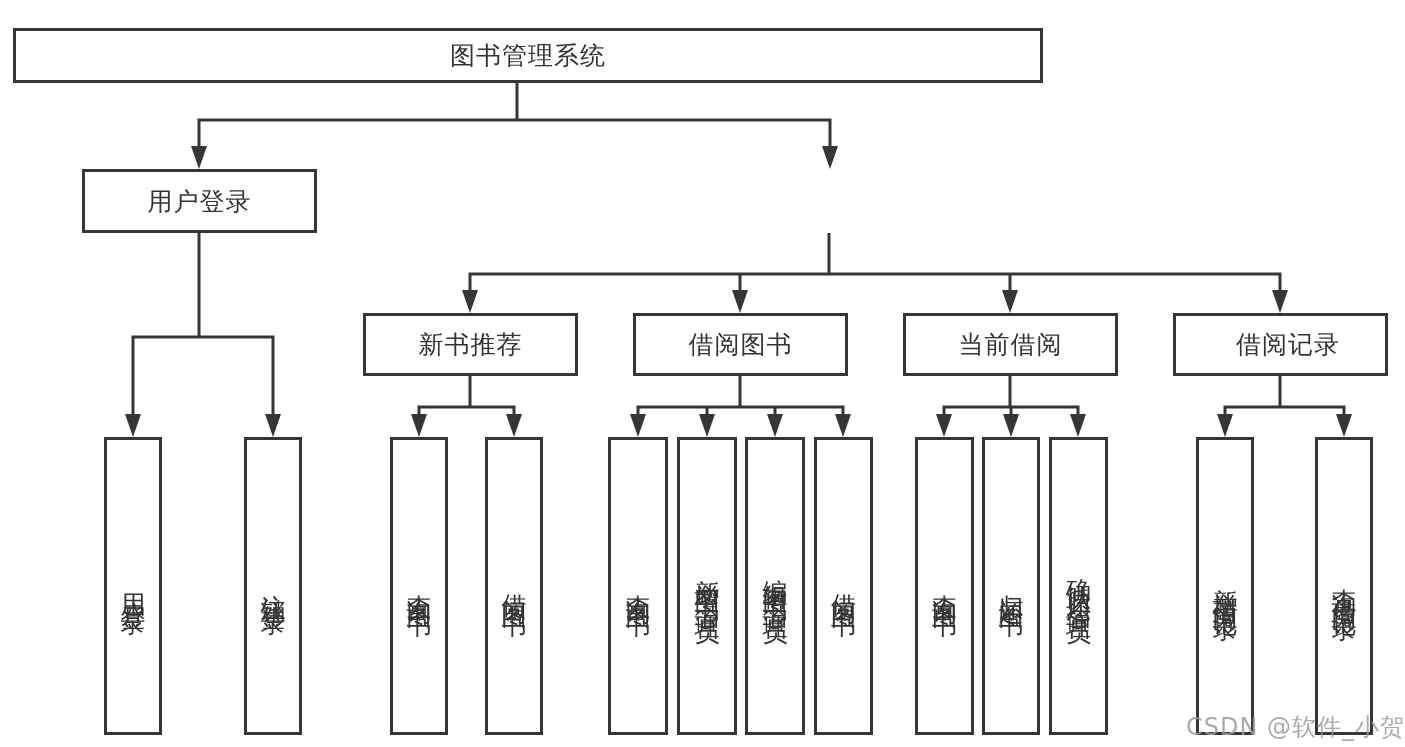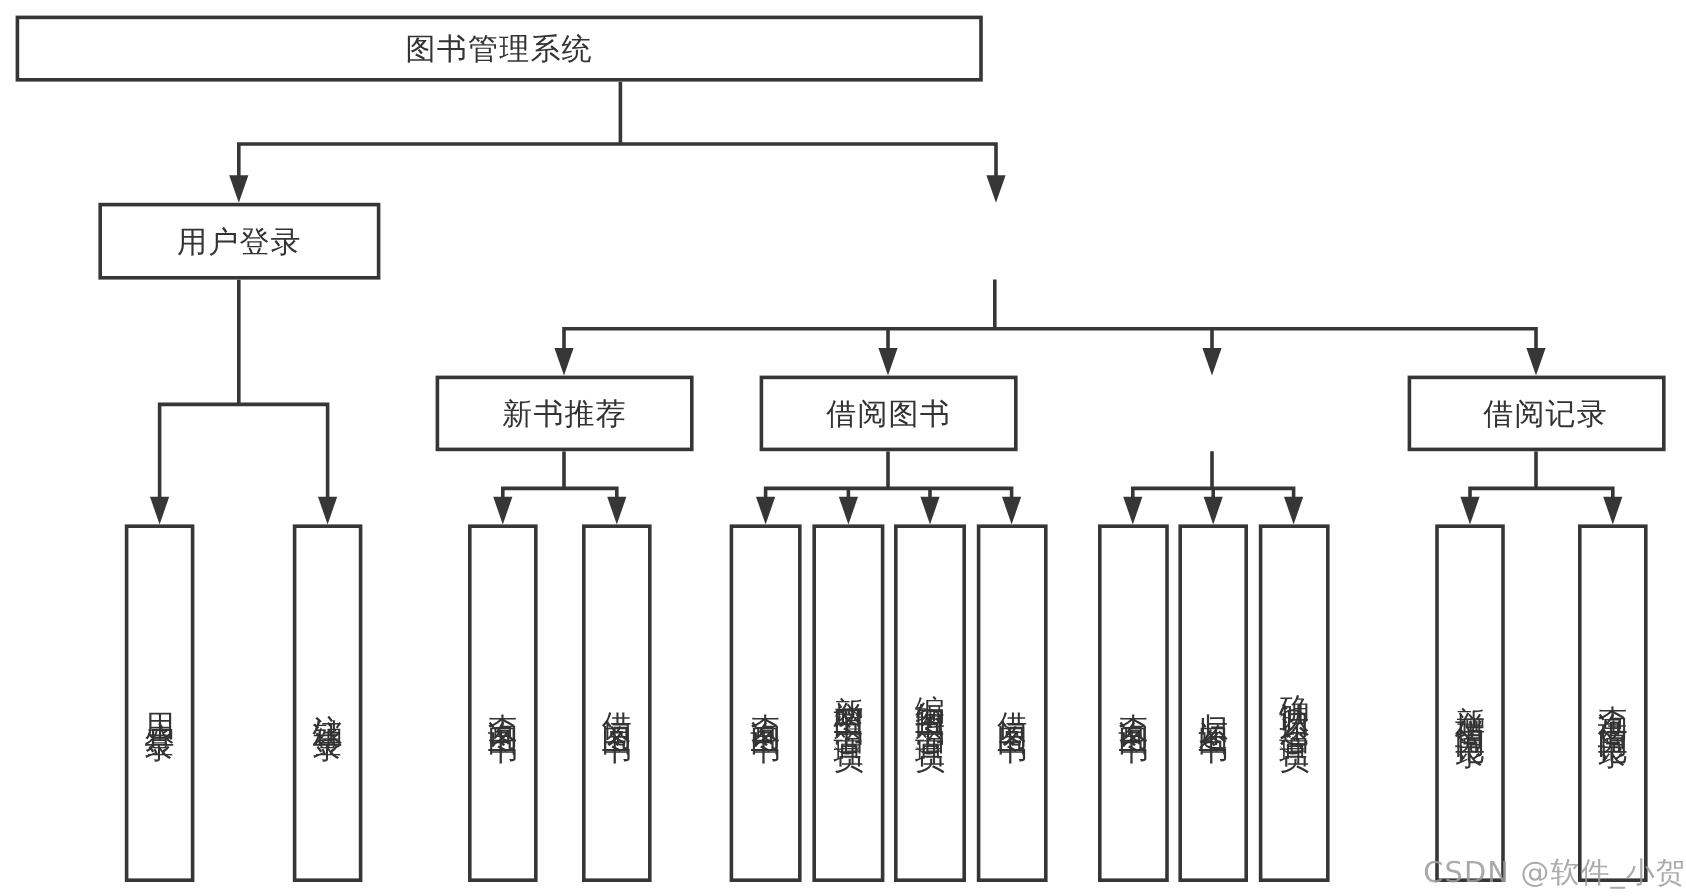--- a/index.html
+++ b/index.html
@@ -35,21 +35,21 @@
     white-space: nowrap;
   }
   .vtext {
     writing-mode: vertical-rl;
     text-orientation: mixed;
     font-size: 25px;
     letter-spacing: 6px;
     line-height: 1.0;
     color: #333333;
   }
-  .root-node   { left: 13px;  top: 13px;  width: 806px; height: 55px; text-align: right; }
+  .root-node   { left: 13px;  top: 28px;  width: 1030px; height: 55px; text-align: right; }
   .l2-a        { left: 82px;  top: 169px; width: 235px;  height: 64px; }
   .l2-b        { left: 711px; top: 169px; width: 236px;  height: 64px; }
   .l3          { top: 313px;  width: 215px; height: 63px; }
   .l3-a { left: 363px; }  .l3-b { left: 633px; }
   .l3-c { left: 903px; }  .l3-d { left: 1173px; padding-left: 15px; }
   .leaf        { top: 437px;  height: 298px; width: 58px; }
   .leaf-1  { left: 104px; }  .leaf-2  { left: 244px; }
   .leaf-3  { left: 390px; }  .leaf-4  { left: 485px; }
   .leaf-5  { left: 608px; width: 60px; }  .leaf-6  { left: 677px; width: 60px; }
   .leaf-7  { left: 745px; width: 60px; }  .leaf-8  { left: 814px; width: 59px; }
@@ -142,20 +142,23 @@
   <div class="node l2-a">
     <span class="hlabel">用户登录</span>
   </div>
 
   <div class="node l3 l3-a">
     <span class="hlabel">新书推荐</span>
   </div>
   <div class="node l3 l3-b">
     <span class="hlabel">借阅图书</span>
   </div>
+  <div class="node l3 l3-c">
+    <span class="hlabel">当前借阅</span>
+  </div>
   <div class="node l3 l3-d">
     <span class="hlabel">借阅记录</span>
   </div>
 
   <div class="node leaf leaf-1">
     <span class="vtext">用户登录</span>
   </div>
   <div class="node leaf leaf-2">
     <span class="vtext">注销登录</span>
   </div>

